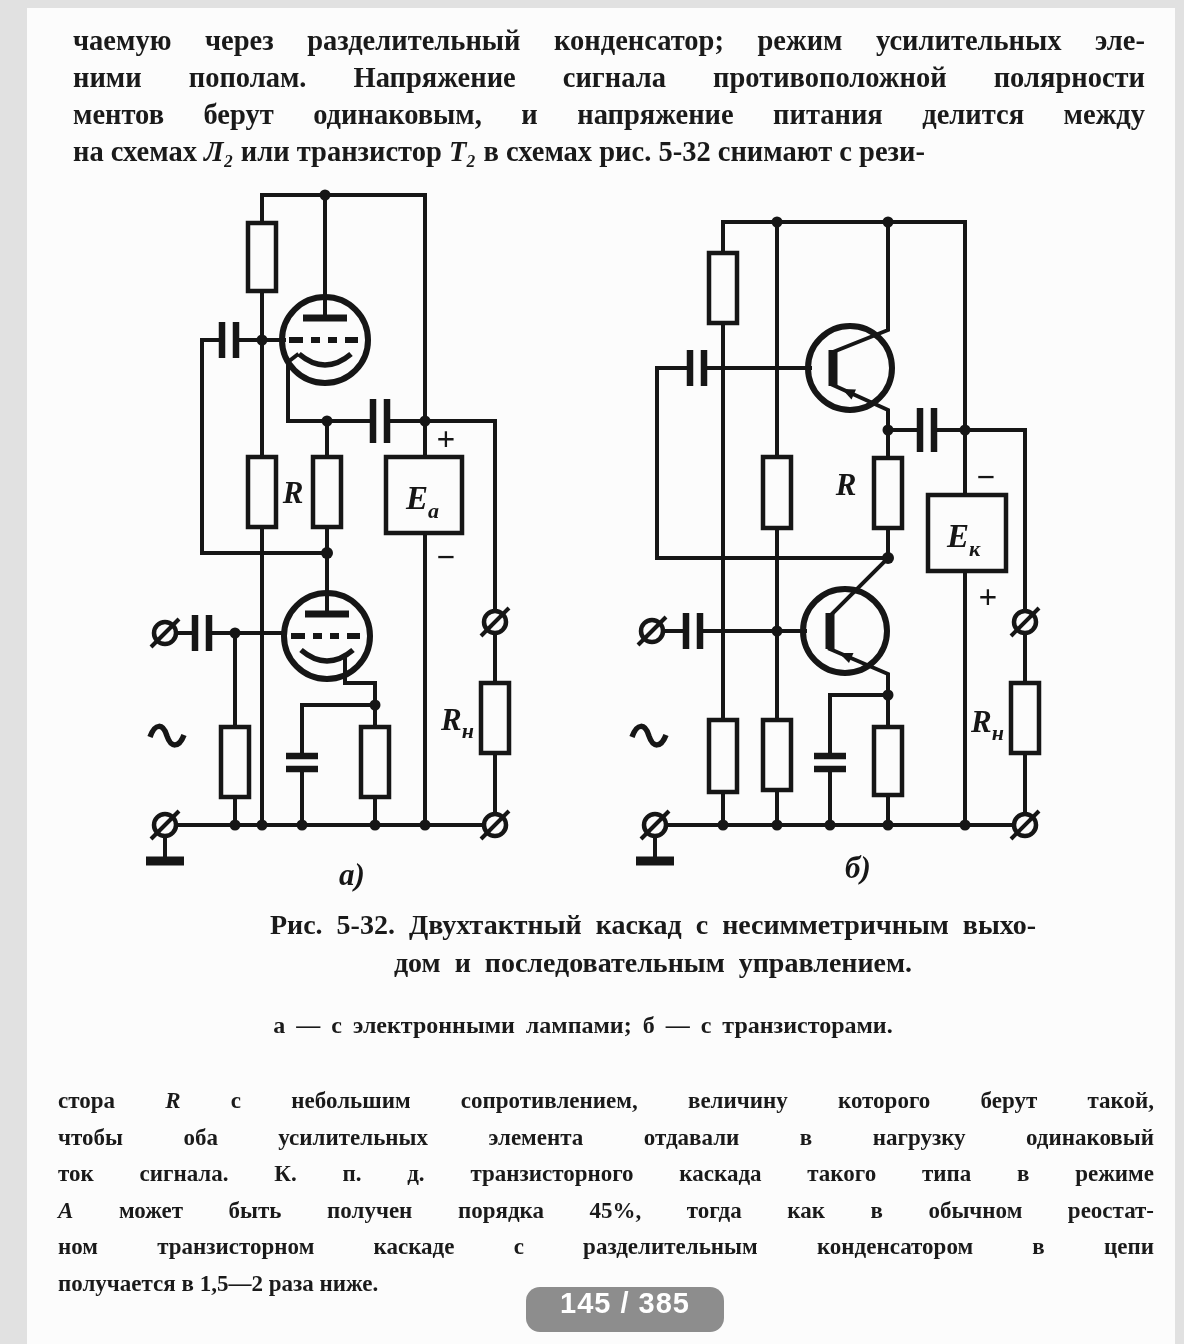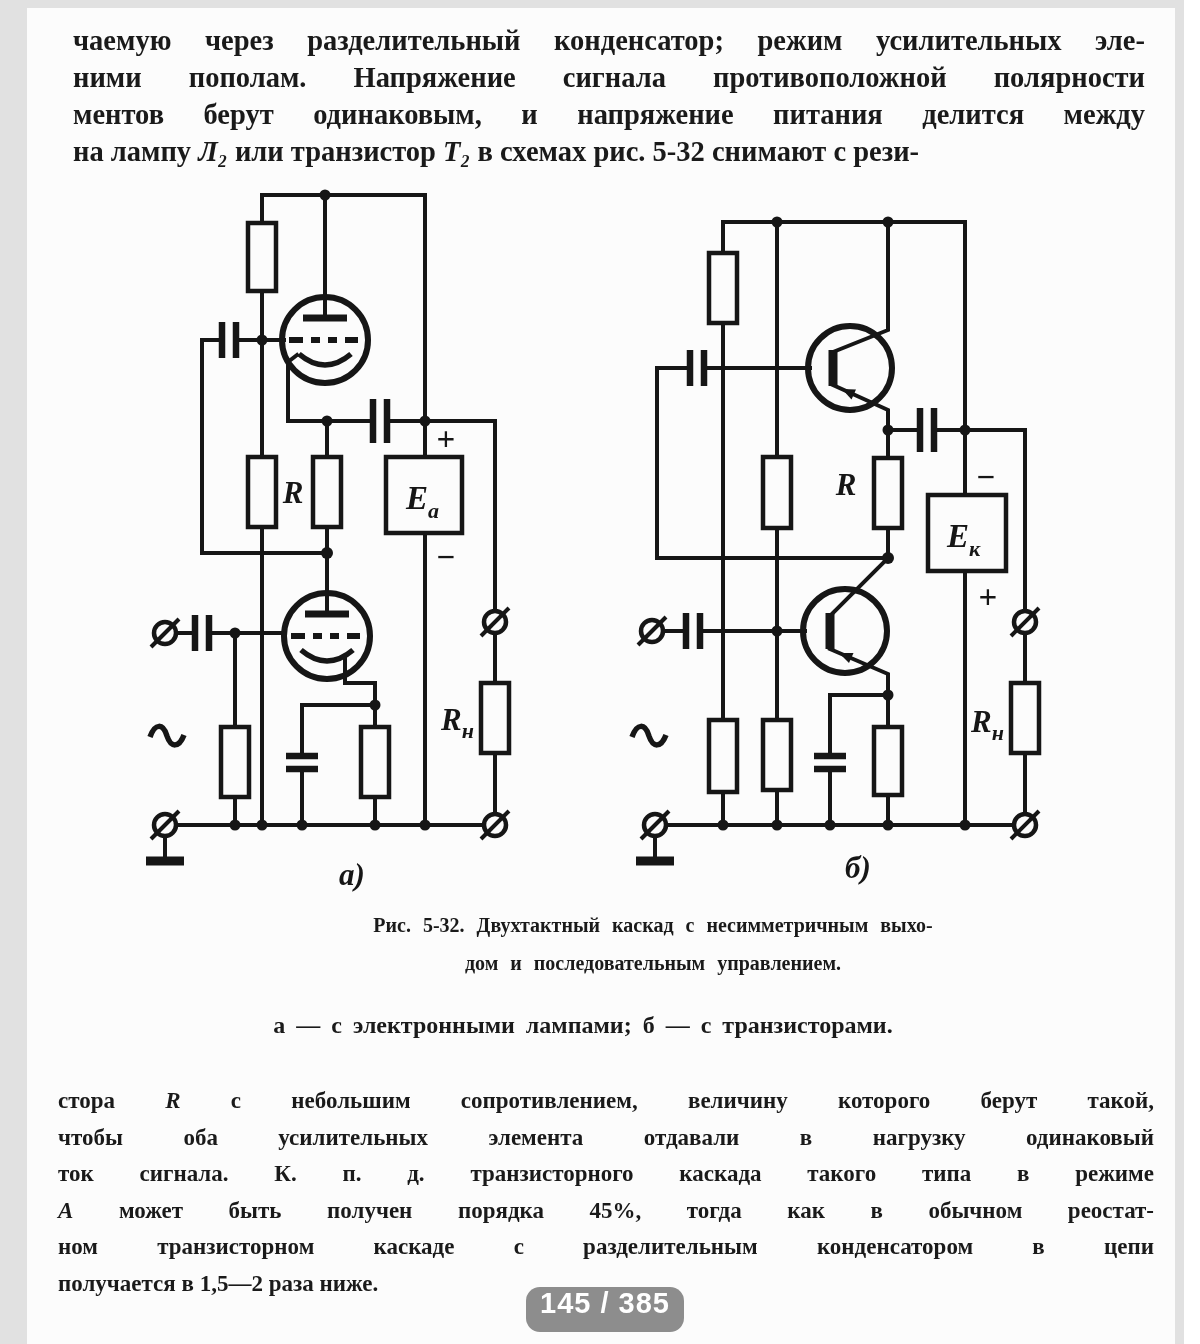--- a/index.html
+++ b/index.html
@@ -6,25 +6,25 @@
   .canvas{position:relative;width:1184px;height:1344px;background:#e1e1e1;overflow:hidden;
           font-family:"Liberation Serif",serif;}
   .page{position:absolute;left:27px;top:8px;width:1148px;height:1336px;background:#fcfcfc;}
   .para{position:absolute;color:#1a1a1a;font-weight:700;}
   .top-para{left:73px;top:22px;width:1072px;font-size:28.5px;line-height:37px;}
   .bottom-para{left:58px;top:1083px;width:1096px;font-size:23px;line-height:36.5px;}
   .line{text-align:justify;text-align-last:justify;}
   .line.last{text-align-last:left;}
   .it{font-style:italic;}
   .cap{position:absolute;left:123px;top:906px;width:1060px;text-align:center;color:#1a1a1a;
-       font-weight:700;font-size:20px;line-height:38px;word-spacing:7px;}
+       font-weight:700;font-size:28px;line-height:38px;word-spacing:7px;}
   .subcap{position:absolute;left:73px;top:990px;width:1020px;text-align:center;color:#1a1a1a;
        font-weight:700;font-size:24px;line-height:30px;word-spacing:5px;margin-top:20px;}
   .figure{position:absolute;left:0;top:0;width:1200px;height:1344px;}
-  .badge{position:absolute;left:526px;top:1287px;height:45px;line-height:46px;padding:0 14px;
+  .badge{position:absolute;left:526px;top:1287px;height:45px;line-height:46px;padding:0 34px;
          background:#8d8d8d;border-radius:14px;color:#ffffff;
          font:700 29px "Liberation Sans",sans-serif;letter-spacing:1px;z-index:6;}
   
   .w{stroke:#161616;stroke-width:4;fill:none;stroke-linecap:square;}
   .res{fill:#fcfcfc;stroke:#161616;stroke-width:4.5;}
   .box{fill:#fcfcfc;stroke:#161616;stroke-width:4.5;}
   .plate{stroke:#161616;stroke-width:6.5;fill:none;stroke-linecap:butt;}
   .tube{fill:none;stroke:#161616;stroke-width:6;}
   .bar{stroke:#161616;stroke-width:7;fill:none;}
   .tbar{stroke:#161616;stroke-width:9;fill:none;}
@@ -45,21 +45,21 @@
 </head>
 <body>
 
 <div class="canvas">
   <div class="page"></div>
 
   <div class="para top-para">
     <div class="line">чаемую через разделительный конденсатор; режим усилительных эле-</div>
     <div class="line">ними пополам. Напряжение сигнала противоположной полярности</div>
     <div class="line">ментов берут одинаковым, и напряжение питания делится между</div>
-    <div class="line last"><span>на лампу </span><span class="it">Л₂</span><span> или транзистор </span><span class="it">Т₂</span><span> в схемах рис. 5-32 снимают с рези-</span></div>
+    <div class="line last"><span>на схемах </span><span class="it">Л₂</span><span> или транзистор </span><span class="it">Т₂</span><span> в схемах рис. 5-32 снимают с рези-</span></div>
   </div>
 
   <svg class="figure" viewBox="0 0 1200 1344" xmlns="http://www.w3.org/2000/svg">
 
     <g>
       <g>
         <path class="w" d="M262,223 L262,195 L425,195 L425,457"></path>
         <path class="w" d="M325,195 L325,316"></path>
         <path class="w" d="M262,291 L262,457 M262,527 L262,825"></path>
         <path class="w" d="M202,340 L222,340 M236,340 L284,340"></path>

